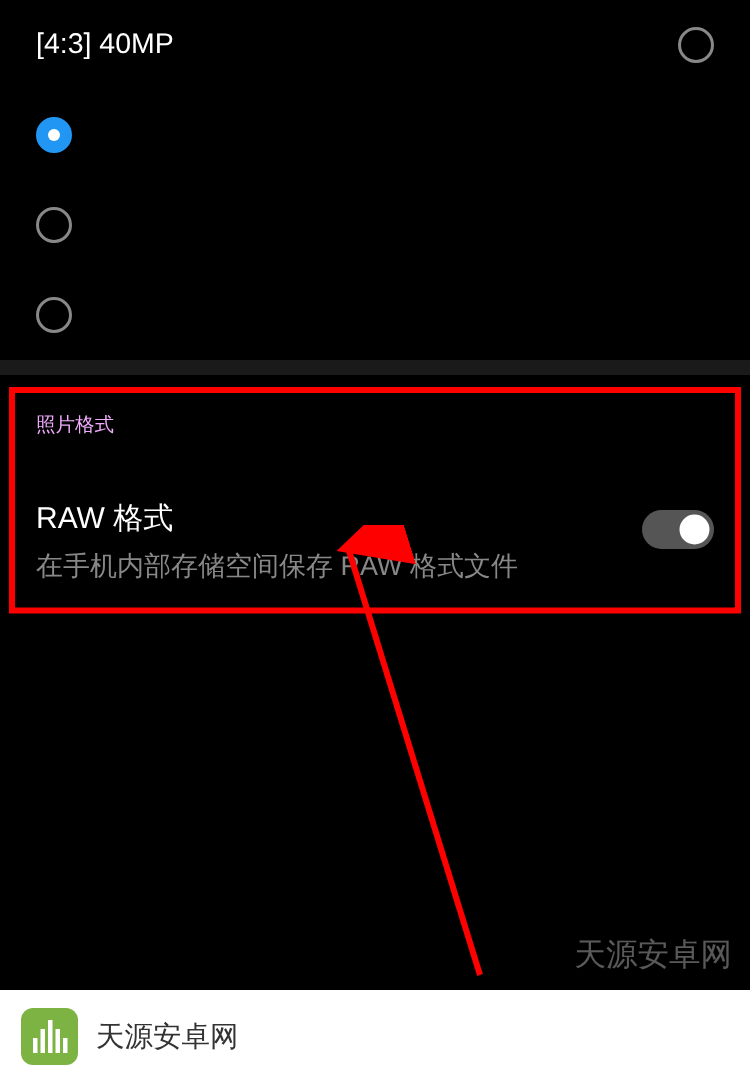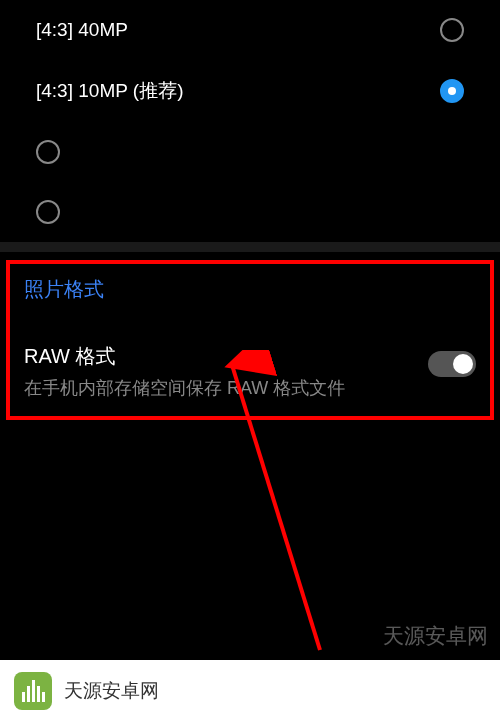--- a/index.html
+++ b/index.html
@@ -18,21 +18,21 @@
     }
     
     .settings-list {
       background: #000;
     }
     
     .radio-item {
       display: flex;
       align-items: center;
       justify-content: space-between;
-      padding: 18px 36px;
+      padding: 18px 24px;
       cursor: pointer;
     }
     
     .radio-label {
       color: #fff;
       font-size: 19px;
     }
     
     .radio-circle {
       width: 24px;
@@ -64,22 +64,22 @@
       background: #1a1a1a;
     }
     
     .highlighted-section {
       border: 4px solid #ff0000;
       margin: 8px 6px;
       padding: 12px 14px 16px 14px;
     }
     
     .section-header {
-      color: #3b82f6;
-      font-size: 20px;
+      color: #f0abfc;
+      font-size: 13px;
       margin-bottom: 14px;
     }
     
     .toggle-item {
       display: flex;
       align-items: flex-start;
       justify-content: space-between;
       margin-top: 40px;
     }
     
@@ -195,21 +195,20 @@
 </head>
 <body>
 
 <div class="settings-list">
   <div class="radio-item">
     <span class="radio-label">[4:3] 40MP</span>
     <span class="radio-circle"></span>
   </div>
 
   <div class="radio-item">
-    <span class="radio-label">[4:3] 10MP (推荐)</span>
     <span class="radio-circle selected"></span>
   </div>
 
   <div class="radio-item">
     <span class="radio-circle"></span>
   </div>
 
   <div class="radio-item">
     <span class="radio-circle"></span>
   </div>

